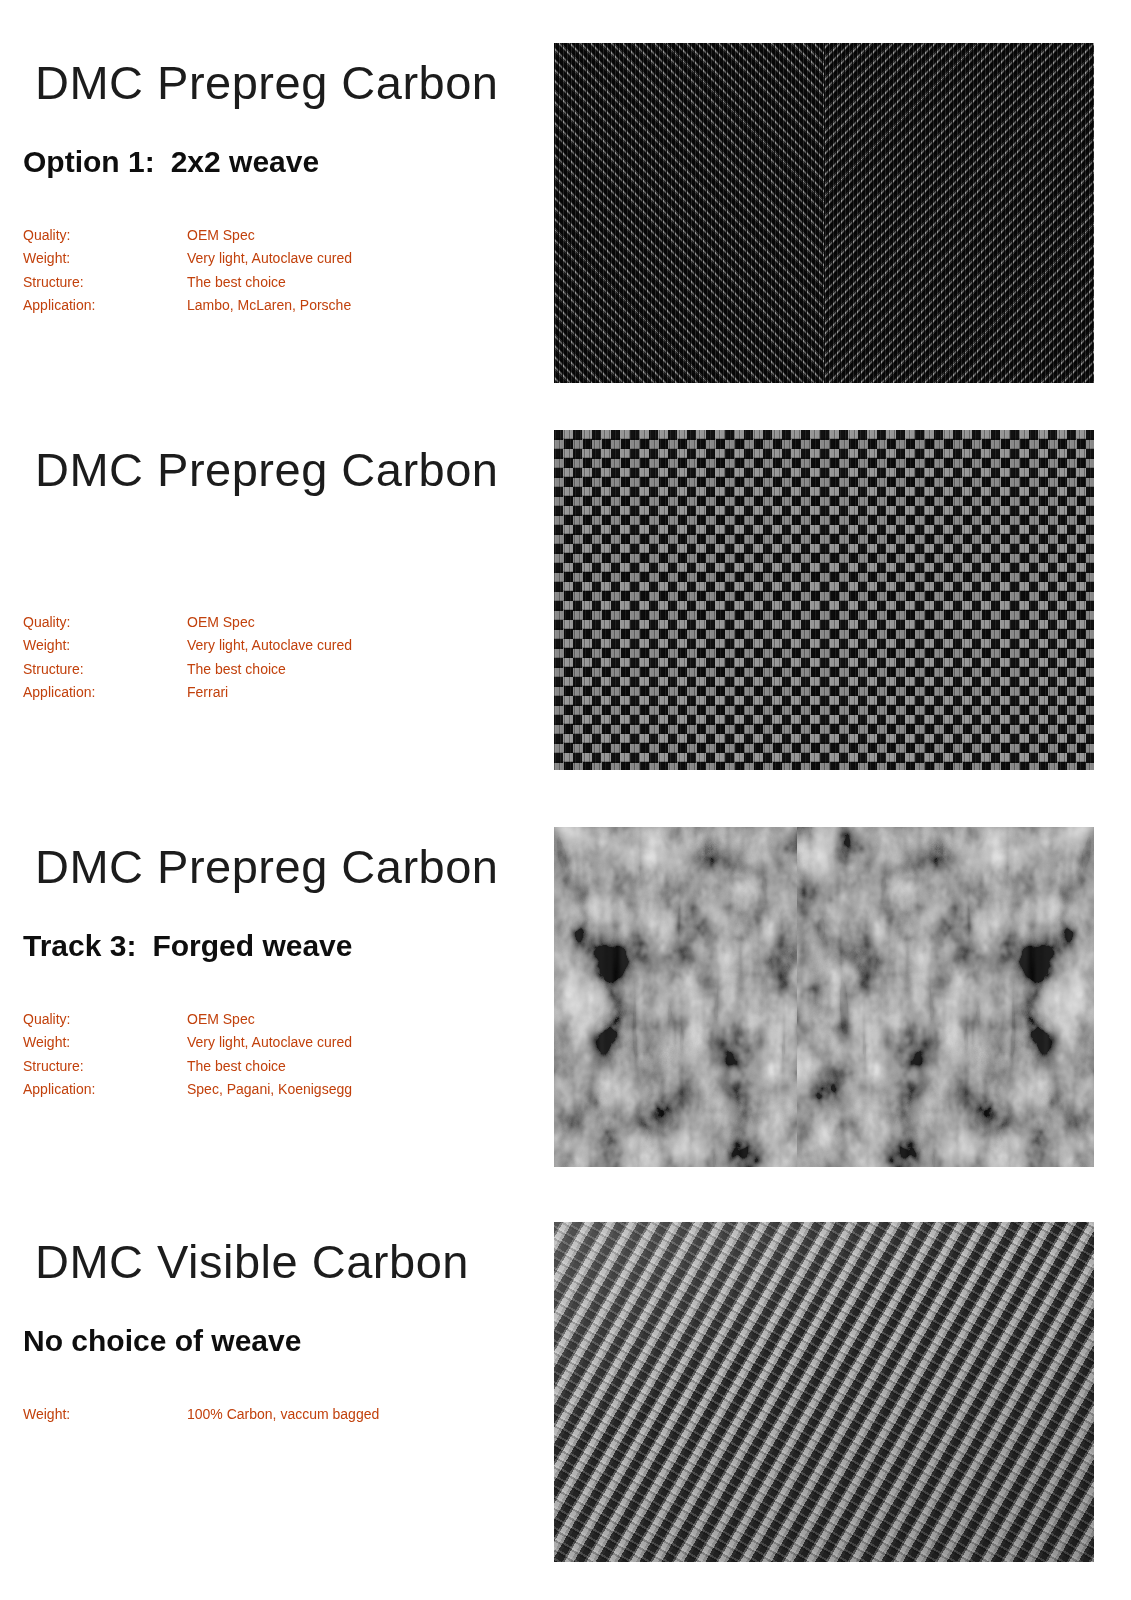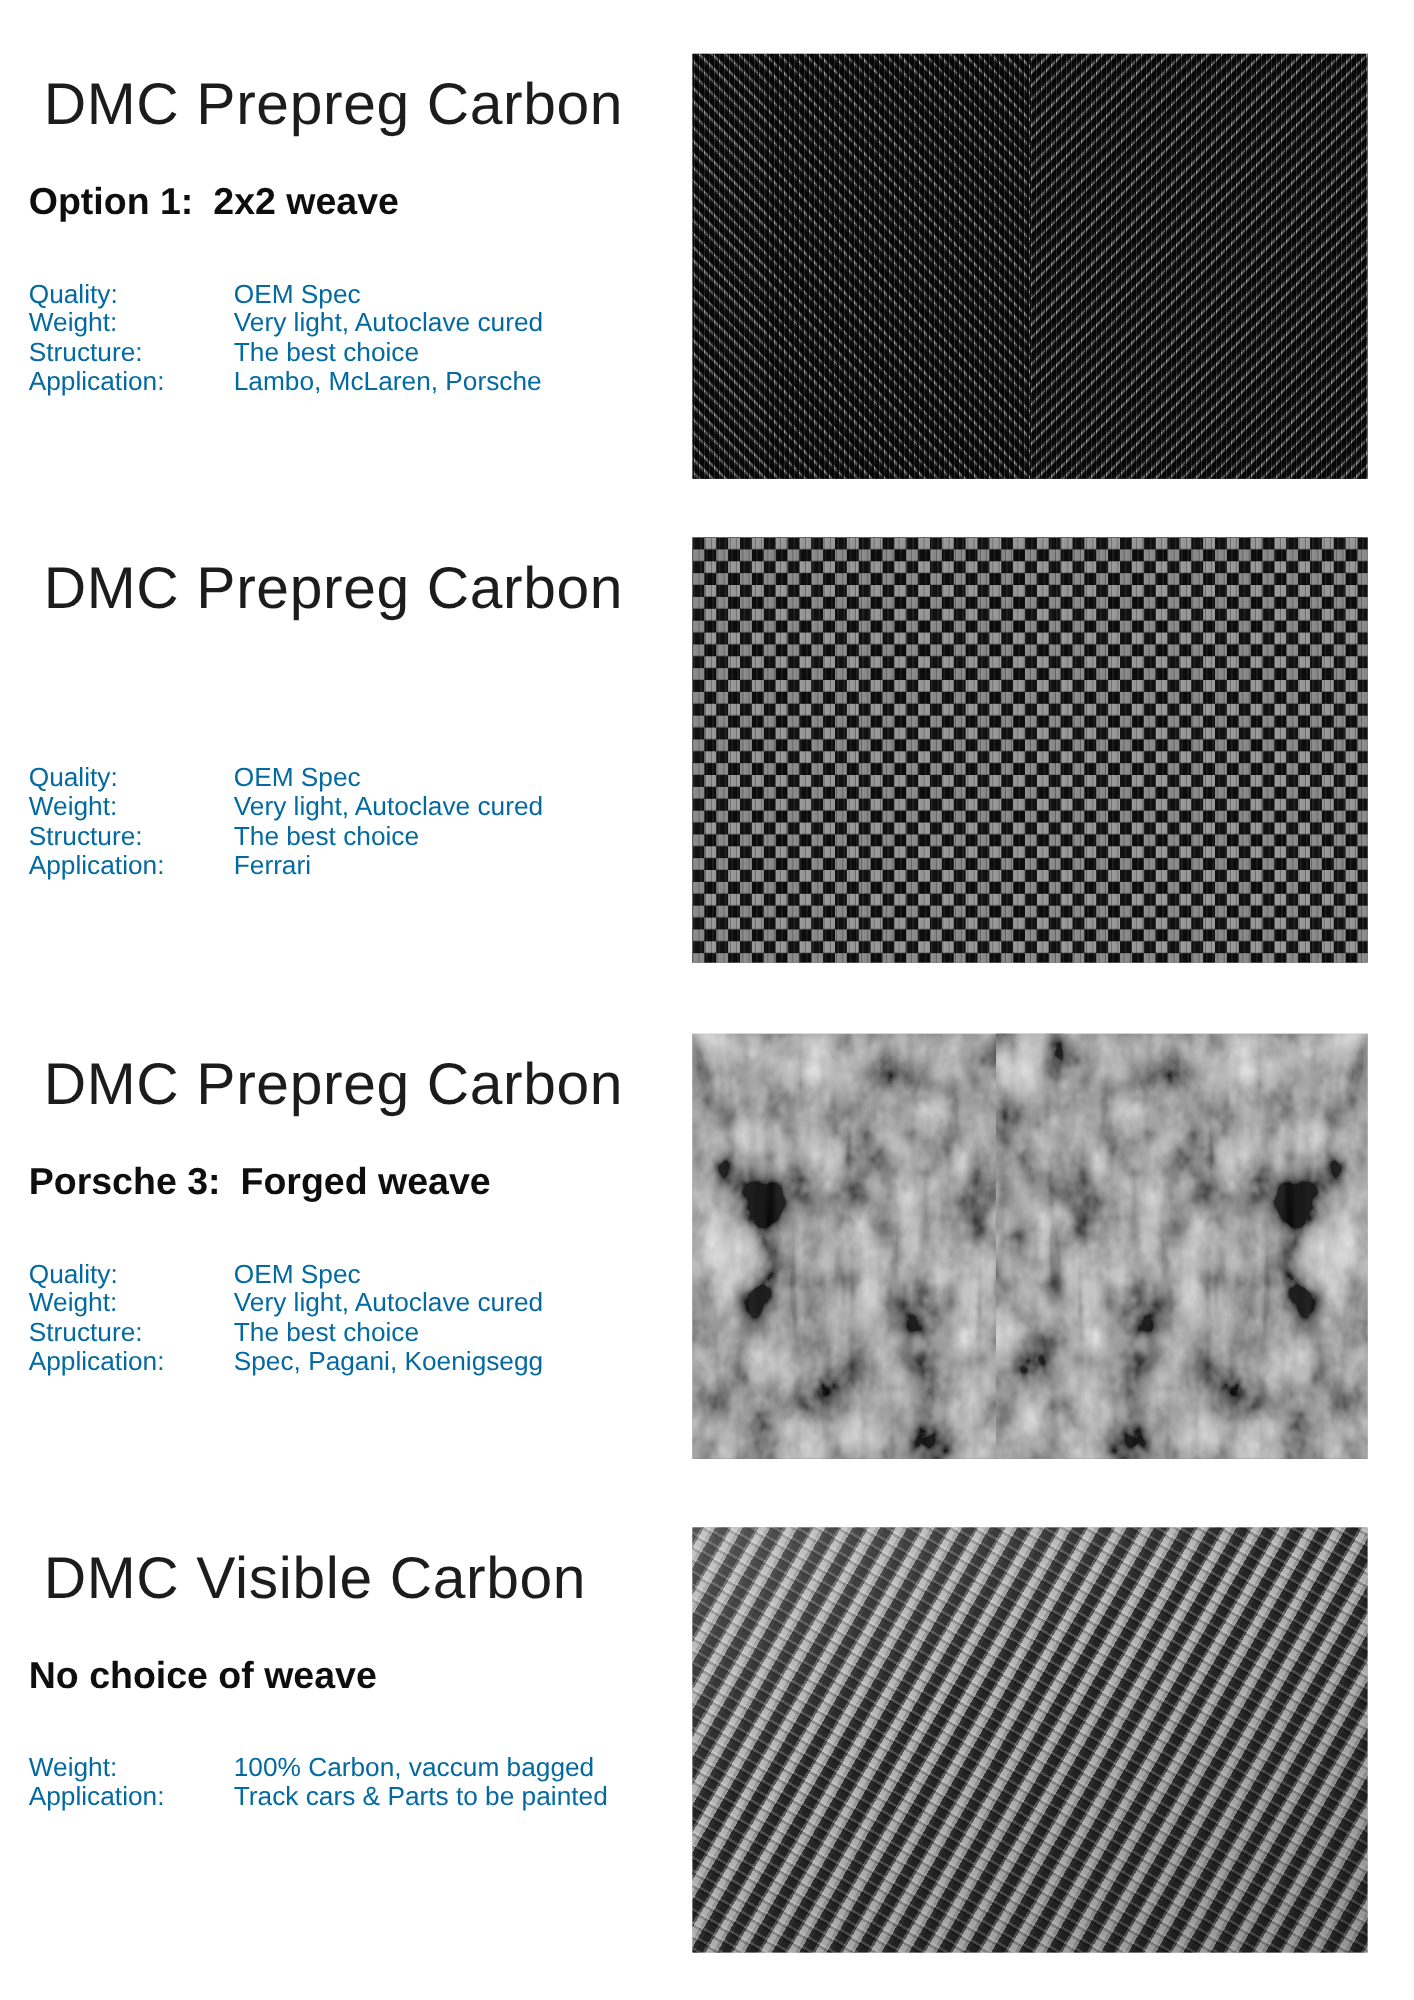--- a/index.html
+++ b/index.html
@@ -17,21 +17,21 @@
     color:#1c1c1c; line-height:1.12; white-space:nowrap;
   }
   .opt {
     position:absolute; left:23px; top:102px;
     font-size:30px; font-weight:700; color:#0e0e0e; white-space:nowrap;
   }
   .opt-label { margin-right:16px; }
   .opt-label:empty { margin-right:0; }
   .specs {
     position:absolute; left:23px; top:181px;
-    font-size:21px; line-height:23.4px; color:#0369a1; white-space:nowrap;
+    font-size:14px; line-height:23.4px; color:#c2410c; white-space:nowrap;
   }
   .spec-row .lab { display:inline-block; width:164px; }
 
   
   .pic { position:absolute; left:554px; top:0; width:540px; height:340px; display:block; overflow:hidden; }
 
   
   .twill2x2 { background:#0a0a0a; }
   .tw-half { position:absolute; top:0; bottom:0; width:50%; }
   .tw-left {
@@ -92,21 +92,21 @@
       <div class="spec-row"><span class="lab">Quality:</span><span class="val">OEM Spec</span></div>
       <div class="spec-row"><span class="lab">Weight:</span><span class="val">Very light, Autoclave cured</span></div>
       <div class="spec-row"><span class="lab">Structure:</span><span class="val">The best choice</span></div>
       <div class="spec-row"><span class="lab">Application:</span><span class="val">Ferrari</span></div>
     </div>
     <div class="pic plain1x1"></div>
   </section>
 
   <section class="sec sec-3">
     <h1 class="title">DMC Prepreg Carbon</h1>
-    <div class="opt"><span class="opt-label">Porsche 3:</span><span class="opt-value">Forged weave</span></div>
+    <div class="opt"><span class="opt-label">Track 3:</span><span class="opt-value">Forged weave</span></div>
     <div class="specs">
       <div class="spec-row"><span class="lab">Quality:</span><span class="val">OEM Spec</span></div>
       <div class="spec-row"><span class="lab">Weight:</span><span class="val">Very light, Autoclave cured</span></div>
       <div class="spec-row"><span class="lab">Structure:</span><span class="val">The best choice</span></div>
       <div class="spec-row"><span class="lab">Application:</span><span class="val">Spec, Pagani, Koenigsegg</span></div>
     </div>
     <svg class="pic" viewBox="0 0 540 340" preserveAspectRatio="none" aria-hidden="true">
       <defs>
         <filter id="forgeBase" x="-10%" y="-10%" width="120%" height="120%">
           <feTurbulence type="fractalNoise" baseFrequency="0.024 0.02" numOctaves="4" seed="7" stitchTiles="stitch"></feTurbulence>
@@ -127,18 +127,17 @@
         <rect width="270" height="340" filter="url(#forgeStreak)" opacity="0.55"></rect>
       </g>
     </svg>
   </section>
 
   <section class="sec sec-4">
     <h1 class="title">DMC Visible Carbon</h1>
     <div class="opt"><span class="opt-label"></span><span class="opt-value">No choice of weave</span></div>
     <div class="specs">
       <div class="spec-row"><span class="lab">Weight:</span><span class="val">100% Carbon, vaccum bagged</span></div>
-      <div class="spec-row"><span class="lab">Application:</span><span class="val">Track cars &amp; Parts to be painted</span></div>
     </div>
     <div class="pic visible-twill"></div>
   </section>
 
 </div>
 
 </body></html>

